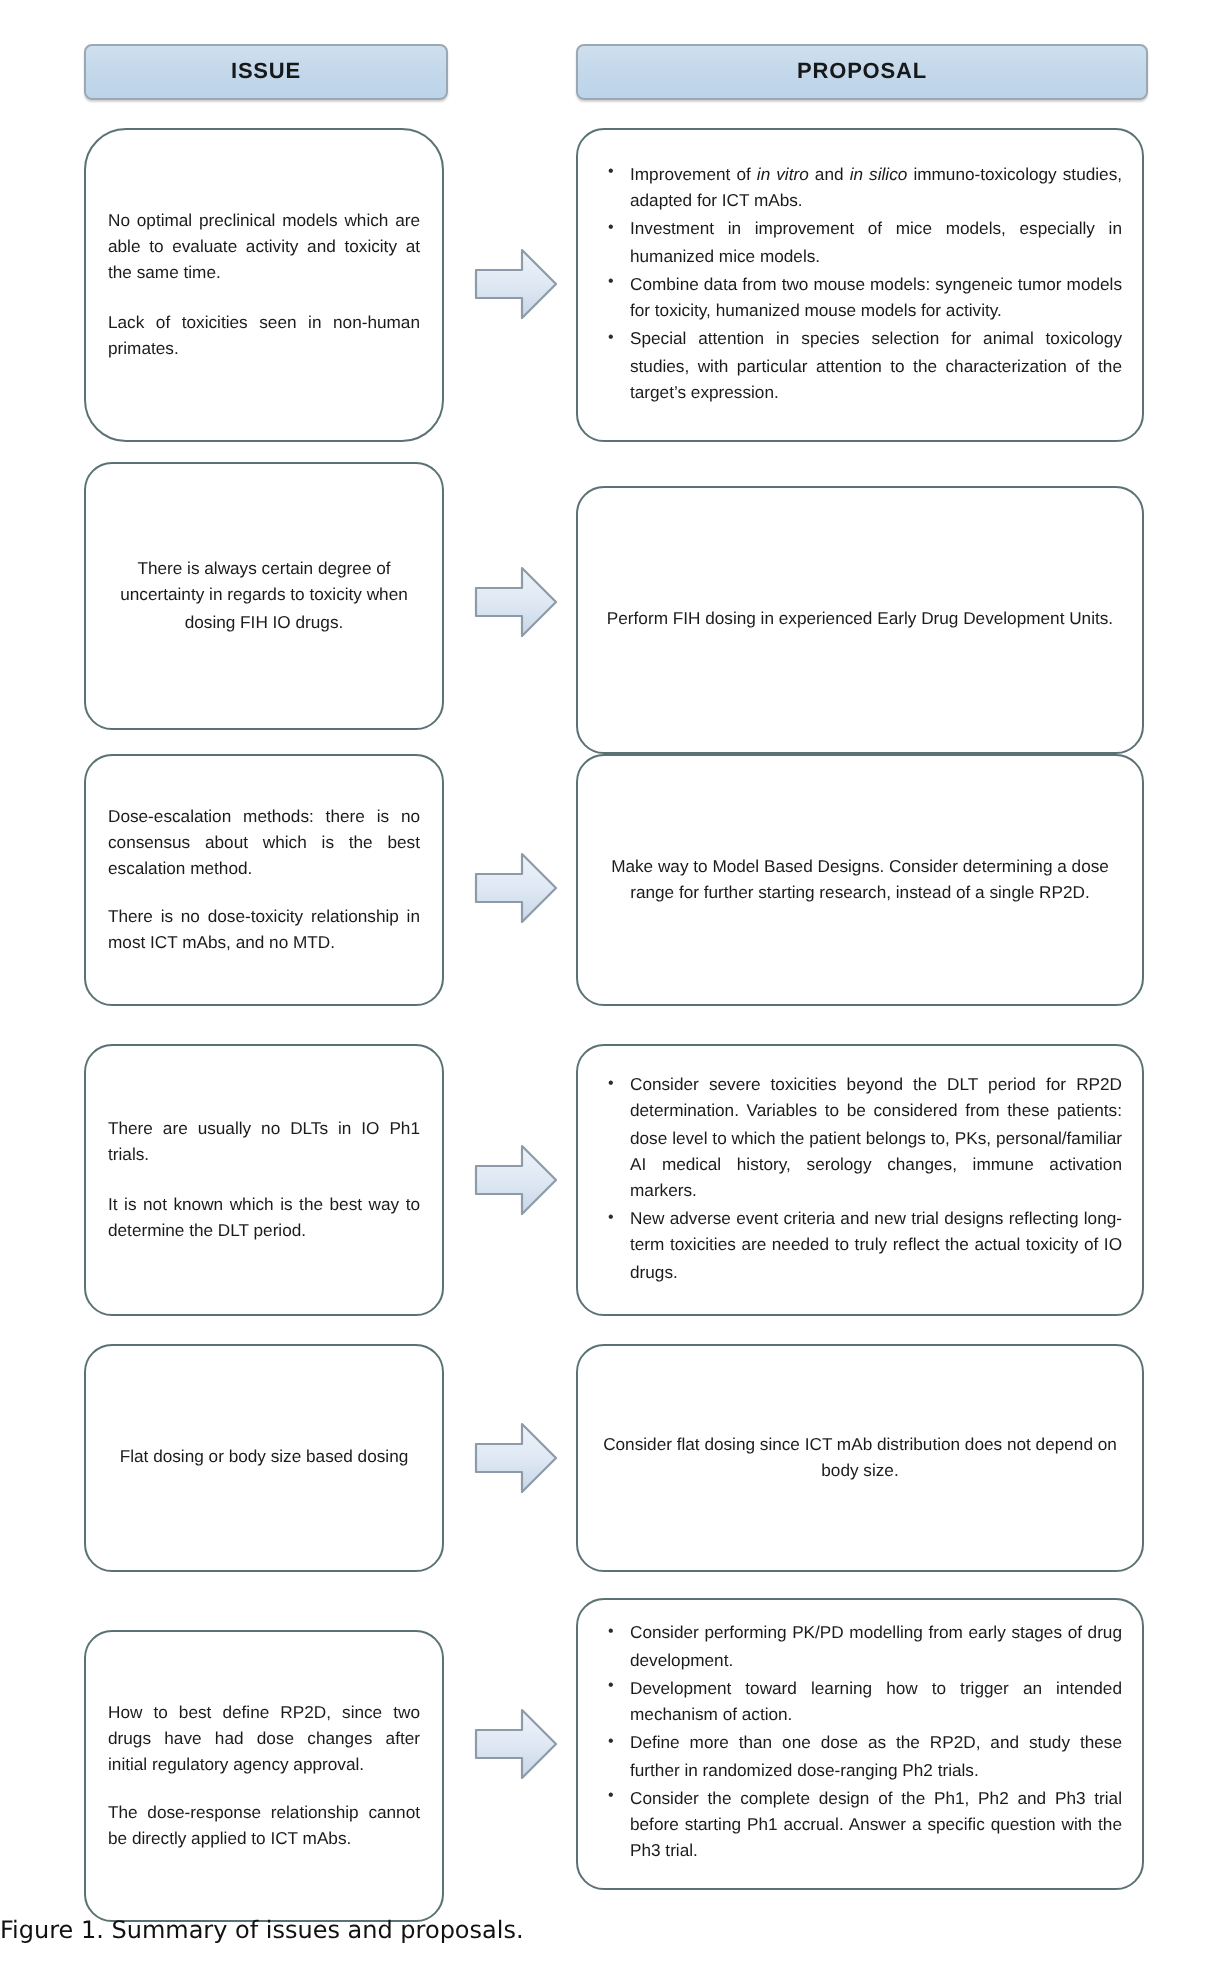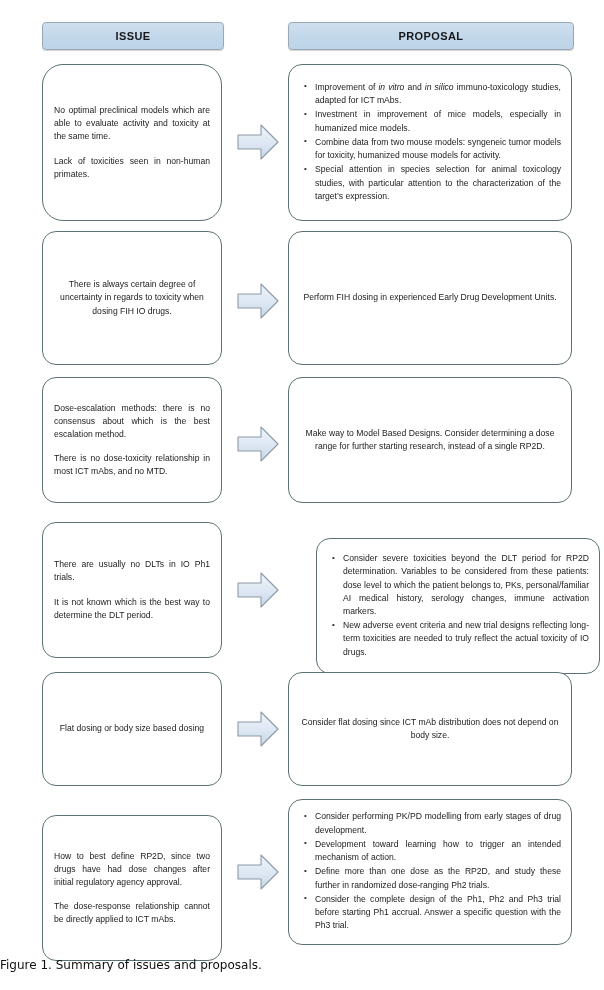--- a/index.html
+++ b/index.html
@@ -167,21 +167,21 @@
             <defs>
               <linearGradient id="ag1" x1="0" y1="0" x2="0" y2="1">
                 <stop offset="0%" stop-color="#eef3fa"></stop>
                 <stop offset="55%" stop-color="#dde7f3"></stop>
                 <stop offset="100%" stop-color="#c8d6e6"></stop>
               </linearGradient>
             </defs>
             <path d="M2,13 L25,13 L25,3 L42,20 L25,37 L25,27 L2,27 Z" fill="url(#ag1)" stroke="#8d9aa8" stroke-width="1.1" stroke-linejoin="round"></path>
           </svg>
         </div>
-        <div class="box proposal" style="top: 0px; height: 134px;">
+        <div class="box proposal" style="top: 12px; height: 134px;">
           <div class="txt center">Perform FIH dosing in experienced Early Drug Development Units.</div>
         </div>
       </div>
       <div class="row" style="top: 377px; height: 126px;">
         <div class="box issue" style="top: 0px; height: 126px;">
           <div class="txt just">Dose-escalation methods: there is no consensus about which is the best escalation method.</div>
           <div class="txt just">There is no dose-toxicity relationship in most ICT mAbs, and no MTD.</div>
         </div>
         <div class="arrow" style="left: 236px; top: 47px;">
           <svg viewBox="0 0 44 40" xmlns="http://www.w3.org/2000/svg">
@@ -209,21 +209,21 @@
             <defs>
               <linearGradient id="ag3" x1="0" y1="0" x2="0" y2="1">
                 <stop offset="0%" stop-color="#eef3fa"></stop>
                 <stop offset="55%" stop-color="#dde7f3"></stop>
                 <stop offset="100%" stop-color="#c8d6e6"></stop>
               </linearGradient>
             </defs>
             <path d="M2,13 L25,13 L25,3 L42,20 L25,37 L25,27 L2,27 Z" fill="url(#ag3)" stroke="#8d9aa8" stroke-width="1.1" stroke-linejoin="round"></path>
           </svg>
         </div>
-        <div class="box proposal" style="top: 16px; height: 136px; margin-left: 28px;">
+        <div class="box proposal" style="top: 0px; height: 136px;">
           <ul class="bul">
             <li>Consider severe toxicities beyond the DLT period for RP2D determination. Variables to be considered from these patients: dose level to which the patient belongs to, PKs, personal/familiar AI medical history, serology changes, immune activation markers.</li>
             <li>New adverse event criteria and new trial designs reflecting long-term toxicities are needed to truly reflect the actual toxicity of IO drugs.</li>
           </ul>
         </div>
       </div>
       <div class="row" style="top: 672px; height: 114px;">
         <div class="box issue" style="top: 0px; height: 114px;">
           <div class="txt center">Flat dosing or body size based dosing</div>
         </div>

